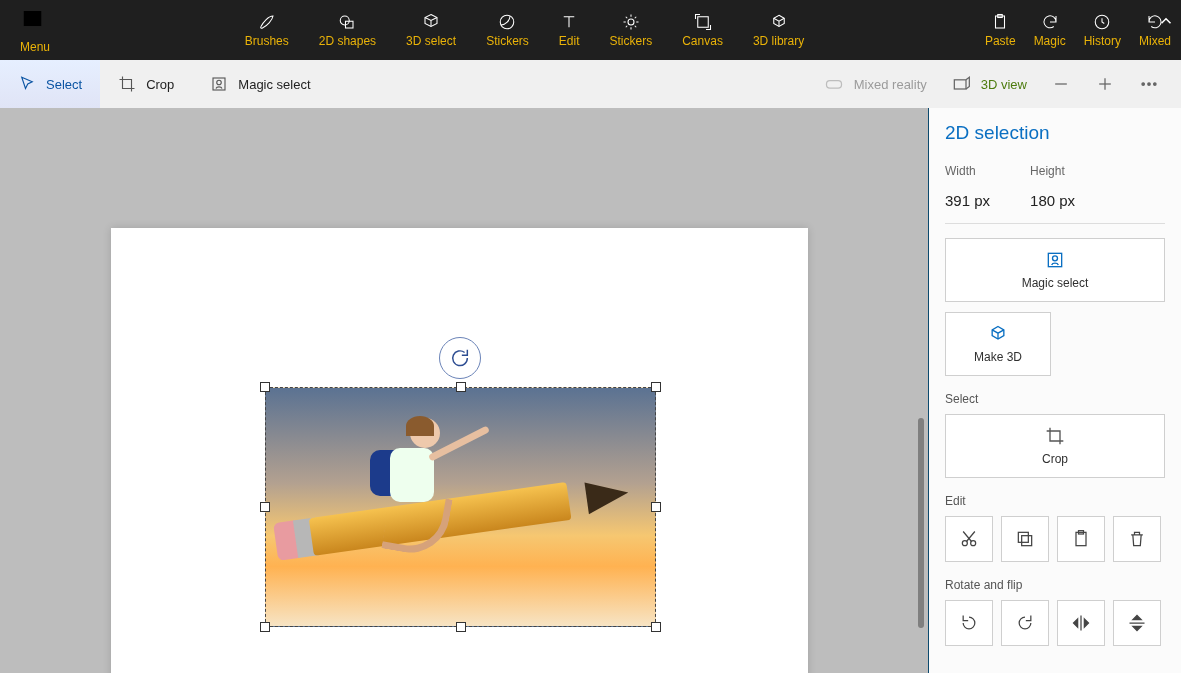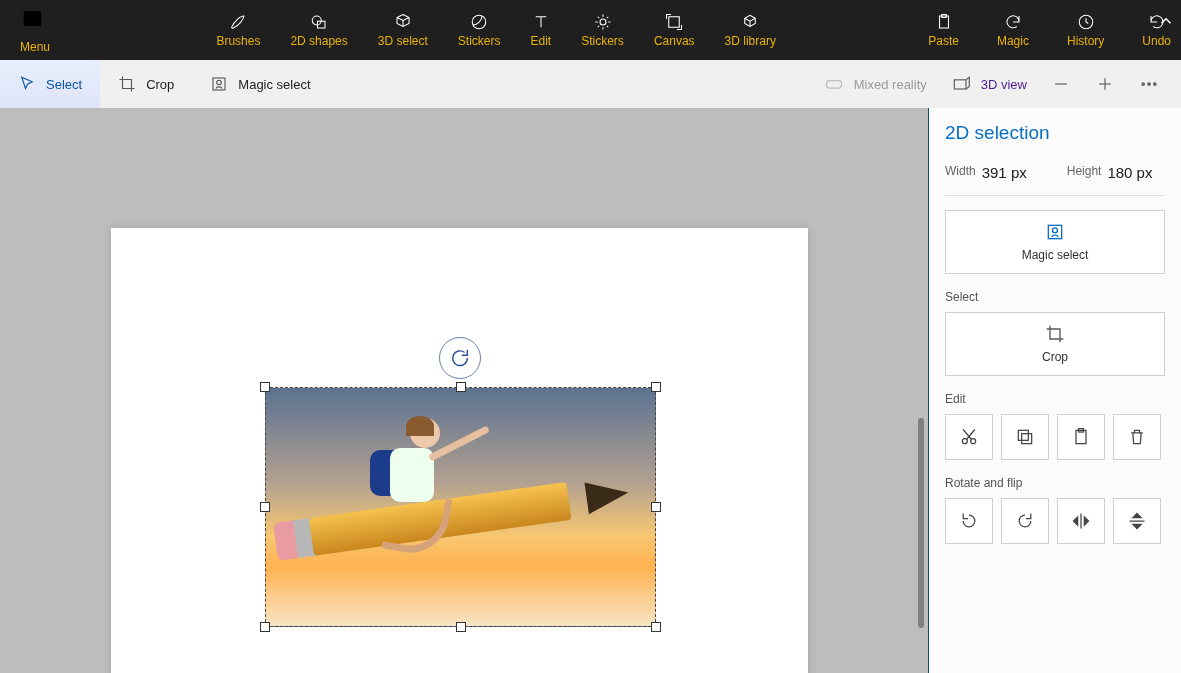--- a/index.html
+++ b/index.html
@@ -9,21 +9,21 @@
   .ribbon {
     height: 60px;
     background: #1f1f1f;
     color: #eab308;
     display: flex;
     align-items: center;
     font-size: 12px;
   }
   .ribbon .left { display:flex; align-items:center; padding-left:6px;}
   .ribbon .center { flex:1; display:flex; justify-content:center; gap:30px;}
-  .ribbon .right { display:flex; gap:38px; align-items:center; padding-right:10px;}
+  .ribbon .right { display:flex; gap:18px; align-items:center; padding-right:10px;}
   .rbtn { display:flex; flex-direction:column; align-items:center; gap:3px; cursor:pointer;}
   .rbtn svg { width:18px; height:18px; stroke:#fff; fill:none; stroke-width:1.4;}
   .rbtn span { font-size:12px;}
   .menu-btn { display:flex; flex-direction:column; align-items:center; gap:4px; padding:0 14px;}
 
   
   .toolbar2 {
     height: 48px;
     background:#f0f0f0;
     display:flex;
@@ -32,21 +32,21 @@
     color:#222;
     position:relative;
   }
   .tool-seg { display:flex; align-items:center; height:100%; padding:0 18px; gap:10px; cursor:pointer;}
   .tool-seg.active { background: linear-gradient(180deg,#e6efff,#e0e4f6); color:#0a54a3;}
   .tool-seg svg { width:18px; height:18px; stroke:#555; fill:none; stroke-width:1.5;}
   .tool-seg.active svg { stroke:#0a54a3;}
   .right-tools { margin-left:auto; display:flex; align-items:center; gap:24px; padding-right:22px;}
   .right-tools .ico { width:20px; height:20px; stroke:#666; fill:none; stroke-width:1.5;}
   .mixed { color:#9b9b9b;}
-  .view3d { color:#4c1d95;}
+  .view3d { color:#4d7c0f;}
 
   
   .main { display:flex; height: calc(673px - 42px - 48px);}
   .canvas-wrap { flex:1; background:#bdbdbd; position:relative; overflow:hidden;}
   .canvas { position:absolute; left:111px; top:120px; width:697px; height:460px; background:#fff; box-shadow:0 0 8px rgba(0,0,0,.15);}
   .selection {
     position:absolute; left:265px; top:279px; width:391px; height:240px;
     border:1.5px dashed #444;
     background: linear-gradient(180deg,#5b7292 0%, #b3a190 40%, #f6c771 62%, #ffb251 75%, #f7e4c4 100%);
   }
@@ -71,21 +71,21 @@
   .rotate-handle svg{stroke:#2d4d92;fill:none;width:22px;height:22px;stroke-width:1.6;}
   .scrollbar{position:absolute;right:4px;top:310px;width:6px;height:210px;background:#7f7f7f;border-radius:3px;}
 
   
   .pane {
     width:253px; background:#fbfbfb; border-left:1px solid #0c4a6e;
     padding:14px 16px 0 16px; overflow:auto; font-size:13px; color:#303030;
   }
   .pane h2{ color:#0a6fc2; font-weight:400; font-size:19px; margin-bottom:20px;}
   .dims{display:flex; gap:40px; margin-bottom:14px;}
-  .dims .d{display:flex;flex-direction:row;gap:6px;}
+  .dims .d{display:flex;flex-direction:column;gap:14px;}
   .dims .lab{color:#666;font-size:12px;}
   .dims .val{font-size:15px;color:#222;}
   hr{border:none;border-top:1px solid #ddd;margin:8px 0 14px 0;}
   .grid2{display:flex;gap:10px;margin-bottom:10px;}
   .card{flex:1;height:64px;border:1px solid #cfcfcf;background:#fff;display:flex;flex-direction:column;align-items:center;justify-content:center;gap:6px;font-size:12px;cursor:pointer;}
   .card svg{width:22px;height:20px;stroke:#0a6fc2;fill:none;stroke-width:1.6;}
   .card.gray svg{stroke:#555;}
   .section-label{font-size:12px;color:#555;margin:16px 0 8px 0;}
   .row4{display:flex;gap:8px;}
   .tile{width:48px;height:46px;border:1px solid #cfcfcf;background:#fff;display:flex;align-items:center;justify-content:center;cursor:pointer;}
@@ -179,21 +179,21 @@
         <svg viewBox="0 0 24 24">
           <circle cx="12" cy="12" r="9"></circle>
           <path d="M12 7v5l3 2"></path>
         </svg>
         <span>History</span>
       </div>
     <div class="rbtn">
         <svg viewBox="0 0 24 24">
           <path d="M4 12a8 8 0 113 6M4 4v8h8"></path>
         </svg>
-        <span>Undo</span>
+        <span>Mixed</span>
       </div>
     <svg class="collapse" viewBox="0 0 24 24" stroke="#fff" fill="none" stroke-width="2">
         <path d="M6 15l6-6 6 6"></path>
       </svg>
   </div>
 </div>
 
 <div class="toolbar2">
   <div class="tool-seg active">
     <svg viewBox="0 0 24 24">
@@ -295,20 +295,30 @@
     <div class="grid2">
       <div class="card">
         <svg viewBox="0 0 24 24">
             <rect x="4" y="4" width="16" height="16"></rect>
             <circle cx="12" cy="10" r="3"></circle>
             <path d="M8 18c1-3 7-3 8 0"></path>
           </svg>
         <span>Magic select</span>
       </div>
     </div>
+    <div class="grid2">
+      <div class="card">
+        <svg viewBox="0 0 24 24">
+            <path d="M12 3l7 4v7l-7 4-7-4V7z"></path>
+            <path d="M5 7l7 4 7-4M12 11v7"></path>
+          </svg>
+        <span>Make 3D</span>
+      </div>
+      <div style="flex:1"></div>
+    </div>
 
     <div class="section-label">Select</div>
     <div class="grid2">
       <div class="card gray">
         <svg viewBox="0 0 24 24">
             <path d="M6 2v16h16M2 6h16v16"></path>
           </svg>
         <span>Crop</span>
       </div>
     </div>

